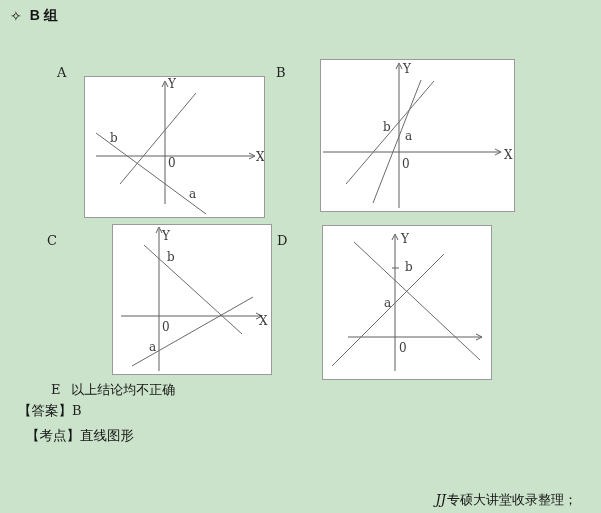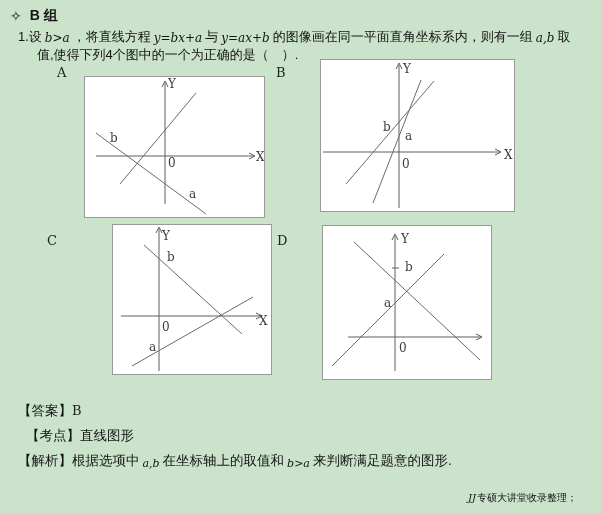--- a/index.html
+++ b/index.html
@@ -30,42 +30,36 @@
   }
   .fig-box svg{display:block;}
   svg text{
     font-family:"DejaVu Serif",serif;
     font-size:12px;
     fill:#3c3c3c;
   }
   .opt-label{font-family:"DejaVu Serif",serif;font-size:13px;color:#222;}
   .ans-line{font-size:13.5px;line-height:18px;white-space:nowrap;}
   .footer{
-    font-size:10px;
+    font-size:13px;
     white-space:nowrap;
   }
   .footer .jj{font-family:"DejaVu Serif",serif;font-style:italic;margin-right:1px;}
 </style>
 </head>
 <body>
 
 <div id="page">
 
   <div class="abs header-row">
     <span class="bullet">✧</span>
     <span>B 组</span>
   </div>
 
-  <div class="abs qline" style="left:18px;top:28px;">
-    <span>1.</span><span>设</span><span class="math">b&gt;a</span><span>，将直线方程</span><span class="math">y=bx+a</span><span>与</span><span class="math">y=ax+b</span><span>的图像画在同一平面直角坐标系内，则有一组</span><span class="math">a,b</span><span>取</span>
-  </div>
 
-  <div class="abs qline" style="left:37px;top:46px;">
-    <span>值,使得下列4个图中的一个为正确的是（　）.</span>
-  </div>
 
   <div class="abs opt-label" style="left:57px;top:65px;">A</div>
   <div class="abs opt-label" style="left:276px;top:65px;">B</div>
   <div class="abs opt-label" style="left:47px;top:233px;">C</div>
   <div class="abs opt-label" style="left:277px;top:233px;">D</div>
 
   <div class="abs fig-box" style="left:84px;top:76px;width:179px;height:140px;">
     <svg width="179" height="140" viewBox="0 0 179 140">
       <g stroke="#5e5e5e" stroke-width="1" fill="none">
         <line x1="80" y1="6" x2="80" y2="127"></line>
@@ -138,30 +132,31 @@
         <line x1="31" y1="16" x2="157" y2="134"></line>
         <line x1="9" y1="140" x2="121" y2="28"></line>
       </g>
       <text x="78" y="17">Y</text>
       <text x="76" y="126">0</text>
       <text x="82" y="45">b</text>
       <text x="61" y="81">a</text>
     </svg>
   </div>
 
+  <div class="abs qline" style="left:51px;top:381px;">
+    <span class="serif-letter">E</span>
+    <span style="margin-left:7px;">以上结论均不正确</span>
+  </div>
 
   <div class="abs ans-line" style="left:18px;top:402px;text-align:right;">
     <span>【答案】</span><span class="serif-letter">B</span>
   </div>
 
   <div class="abs ans-line" style="left:26px;top:427px;">
     <span>【考点】</span><span>直线图形</span>
   </div>
 
-  <div class="abs ans-line" style="left:18px;top:452px;">
-    <span>【解析】</span><span>根据选项中</span><span class="math small">a,b</span><span>在坐标轴上的取值和</span><span class="math small">b&gt;a</span><span>来判断满足题意的图形.</span>
-  </div>
 
   <div class="abs footer" style="right:24px;top:491px;">
     <span class="jj">JJ</span><span>专硕大讲堂收录整理；</span>
   </div>
 
 </div>
 
 </body></html>

